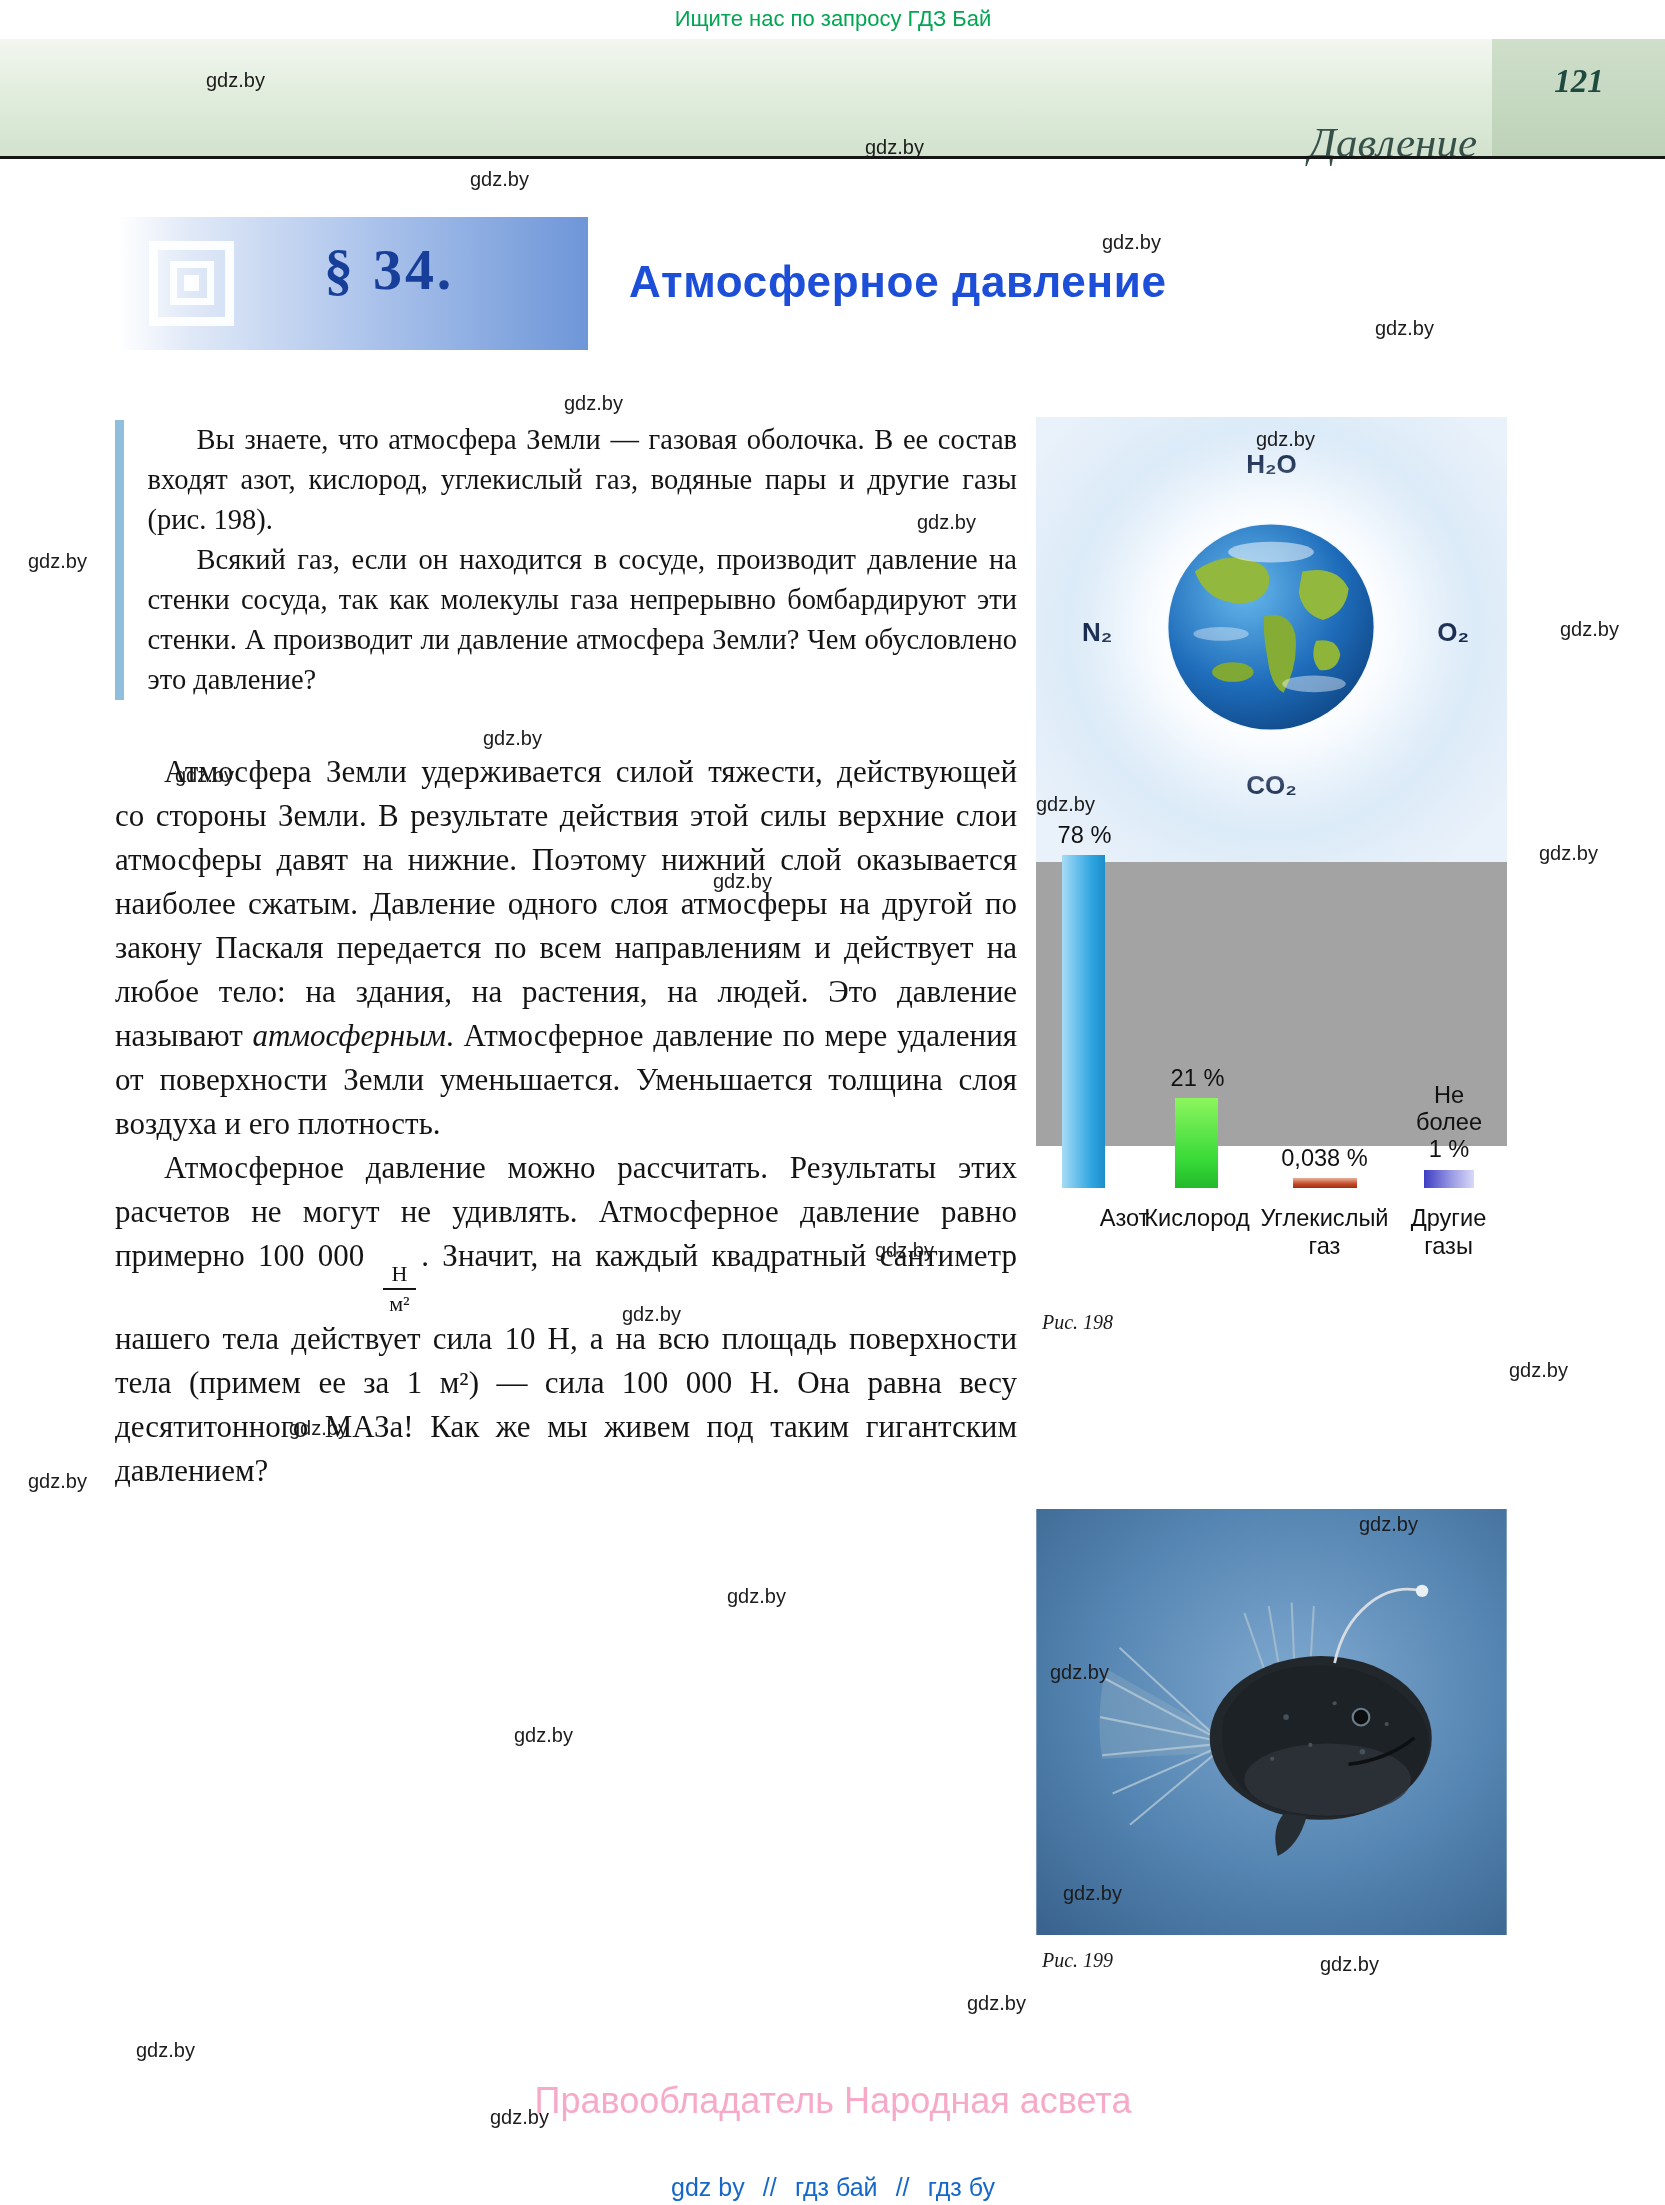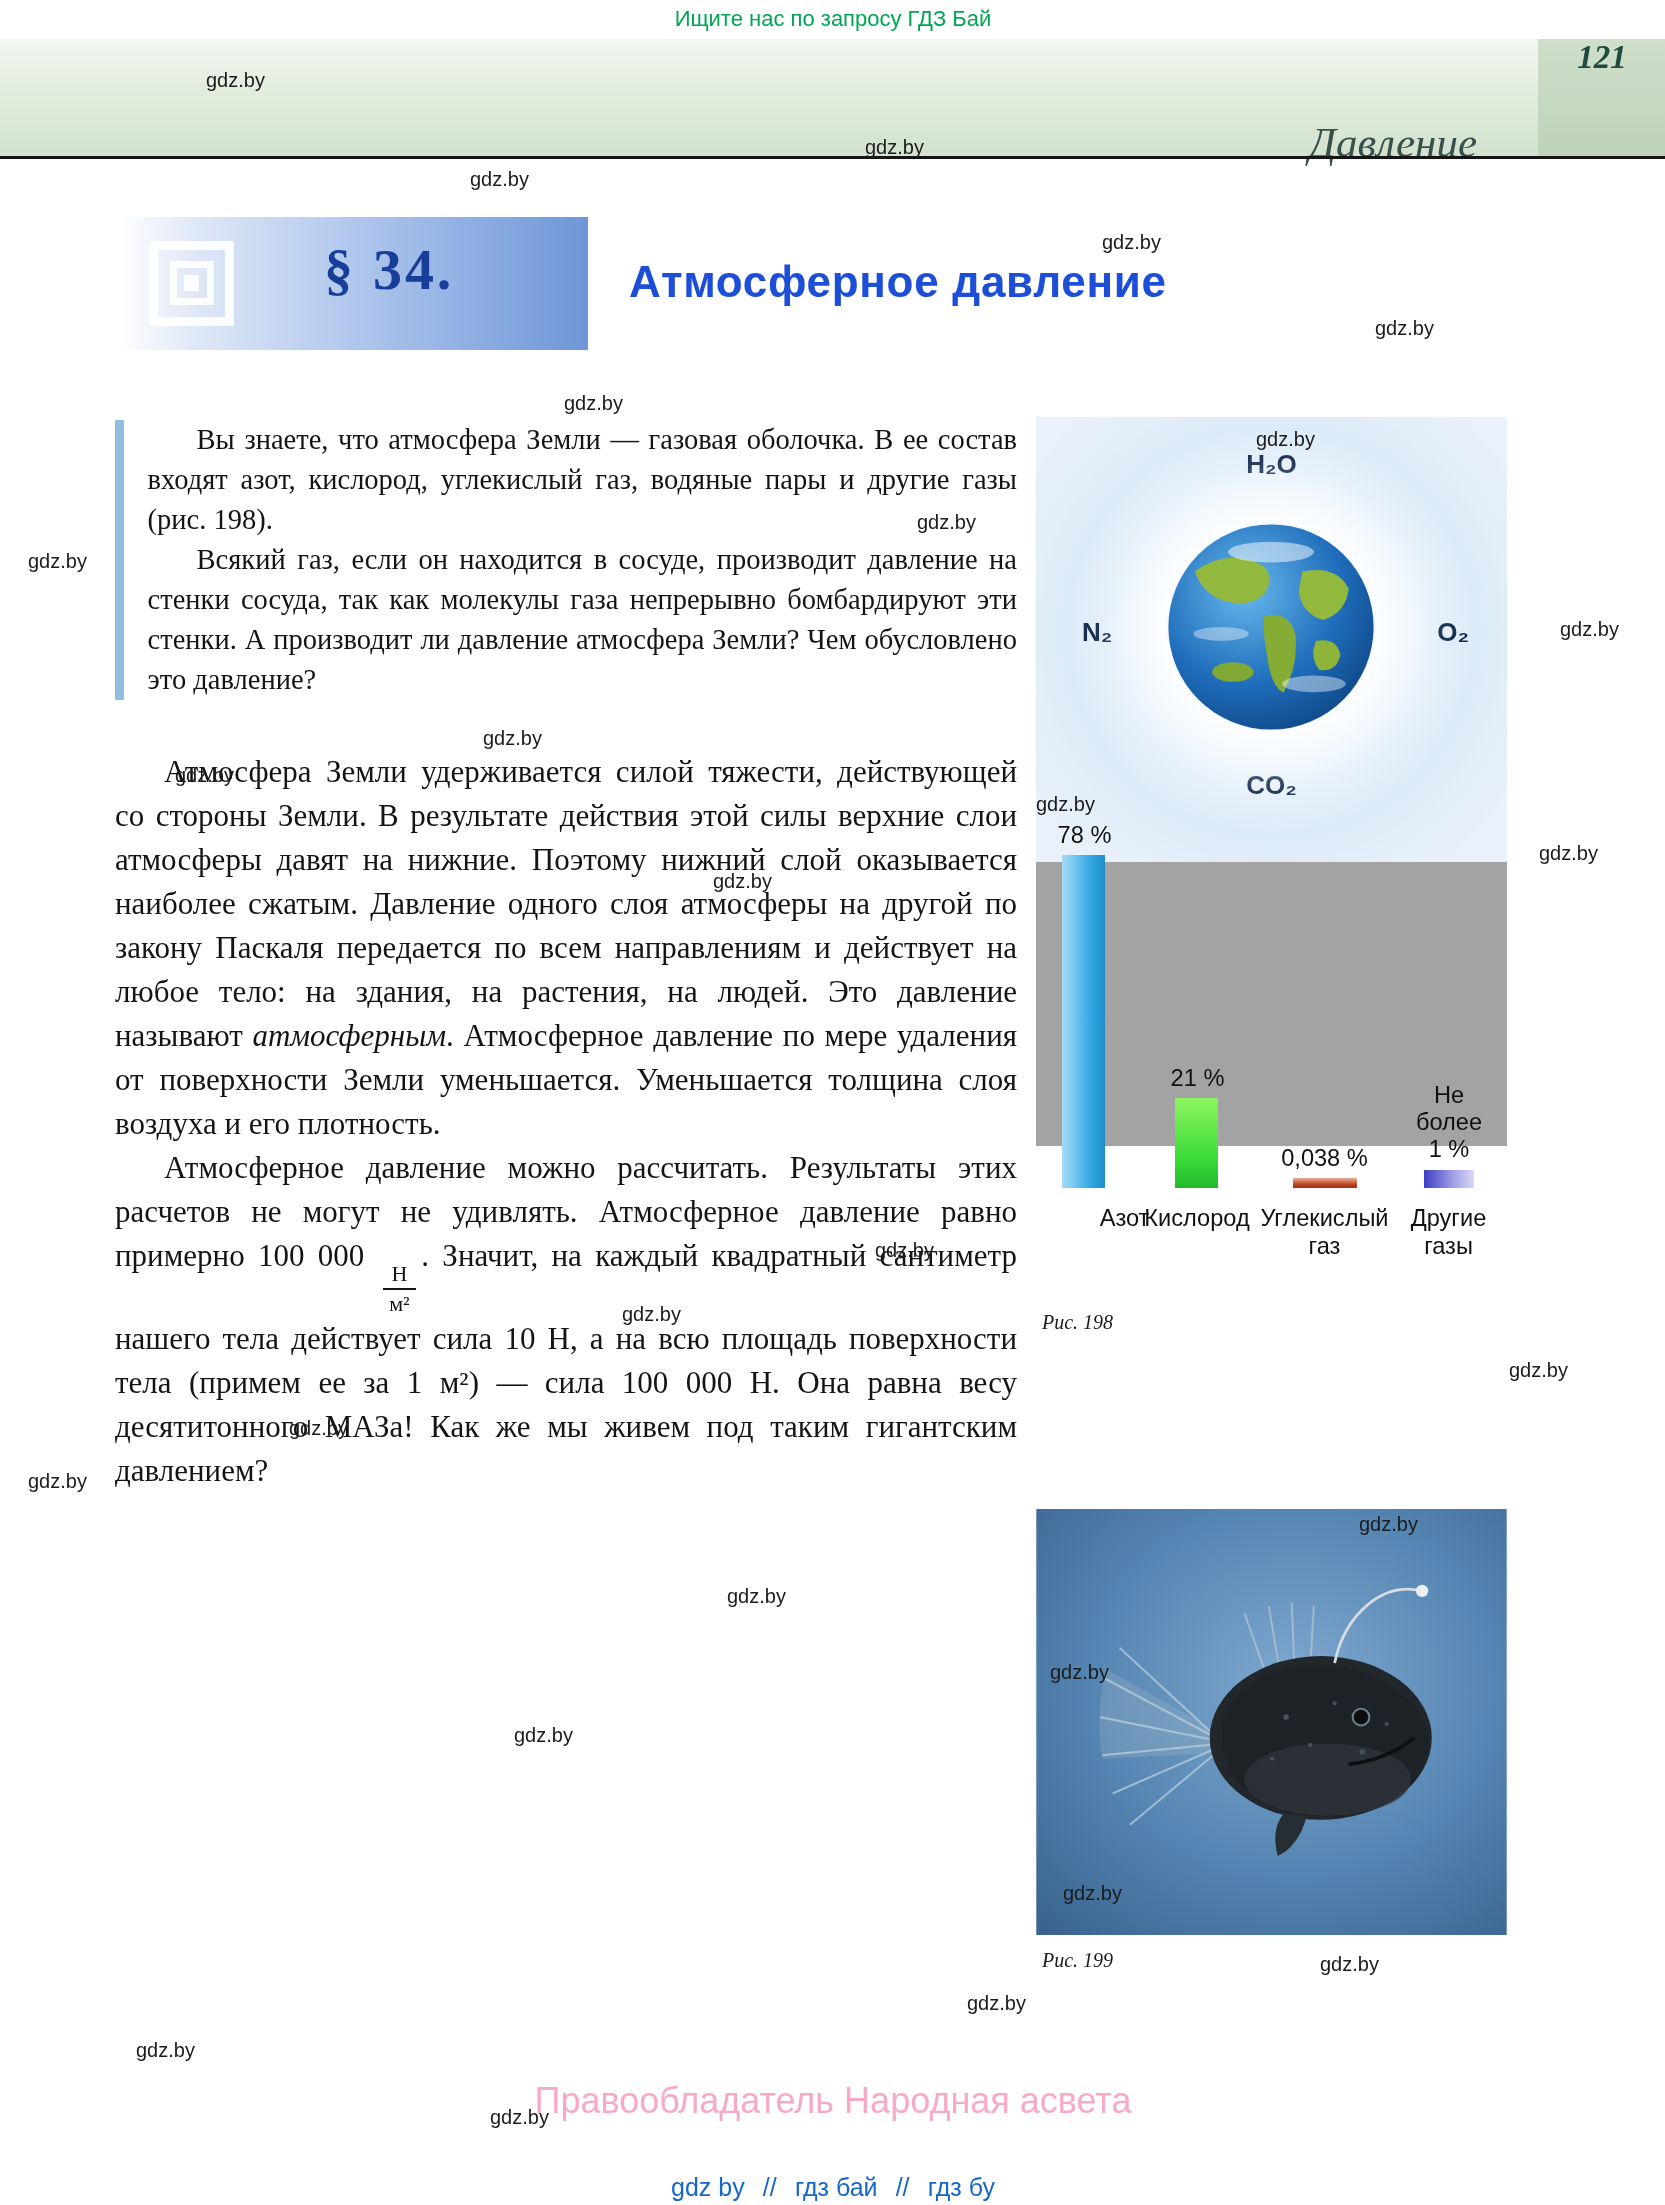--- a/index.html
+++ b/index.html
@@ -17,23 +17,23 @@
   
   .header-band {
     position:absolute; left:0; top:39px; width:100%; height:117px;
     background:linear-gradient(180deg,#f2f7f0 0%, #e2edde 45%, #d2e2ce 100%);
   }
   .header-title {
     position:absolute; right:189px; top:59px;
     font-style:italic; font-size:43px; color:#35514a;margin-top:20px;
   }
   .page-num-block {
-    position:absolute; right:0; top:0; bottom:0; width:128px;
+    position:absolute; right:0; top:0; bottom:0; width:174px;
     background:linear-gradient(180deg,#cfdfca 0%, #bdd2b8 100%);
-    display:flex; align-items:flex-start; justify-content:center; padding-bottom:33px;
+    display:flex; align-items:center; justify-content:center; padding-bottom:33px;
   }
   .page-num { font-style:italic; font-weight:bold; font-size:33px; color:#1f4a40; }
   .header-rule { position:absolute; left:0; top:156px; width:100%; height:2.8px; background:#151515; }
 
   
   .sec-box {
     position:absolute; left:118px; top:217px; width:470px; height:133px;
     background:linear-gradient(90deg,#ffffff 0%, #dfe8f7 16%, #aec5ec 52%, #6e96d8 100%);
   }
   .sec-icon { position:absolute; left:31px; top:23.6px; width:85px; height:85px;

